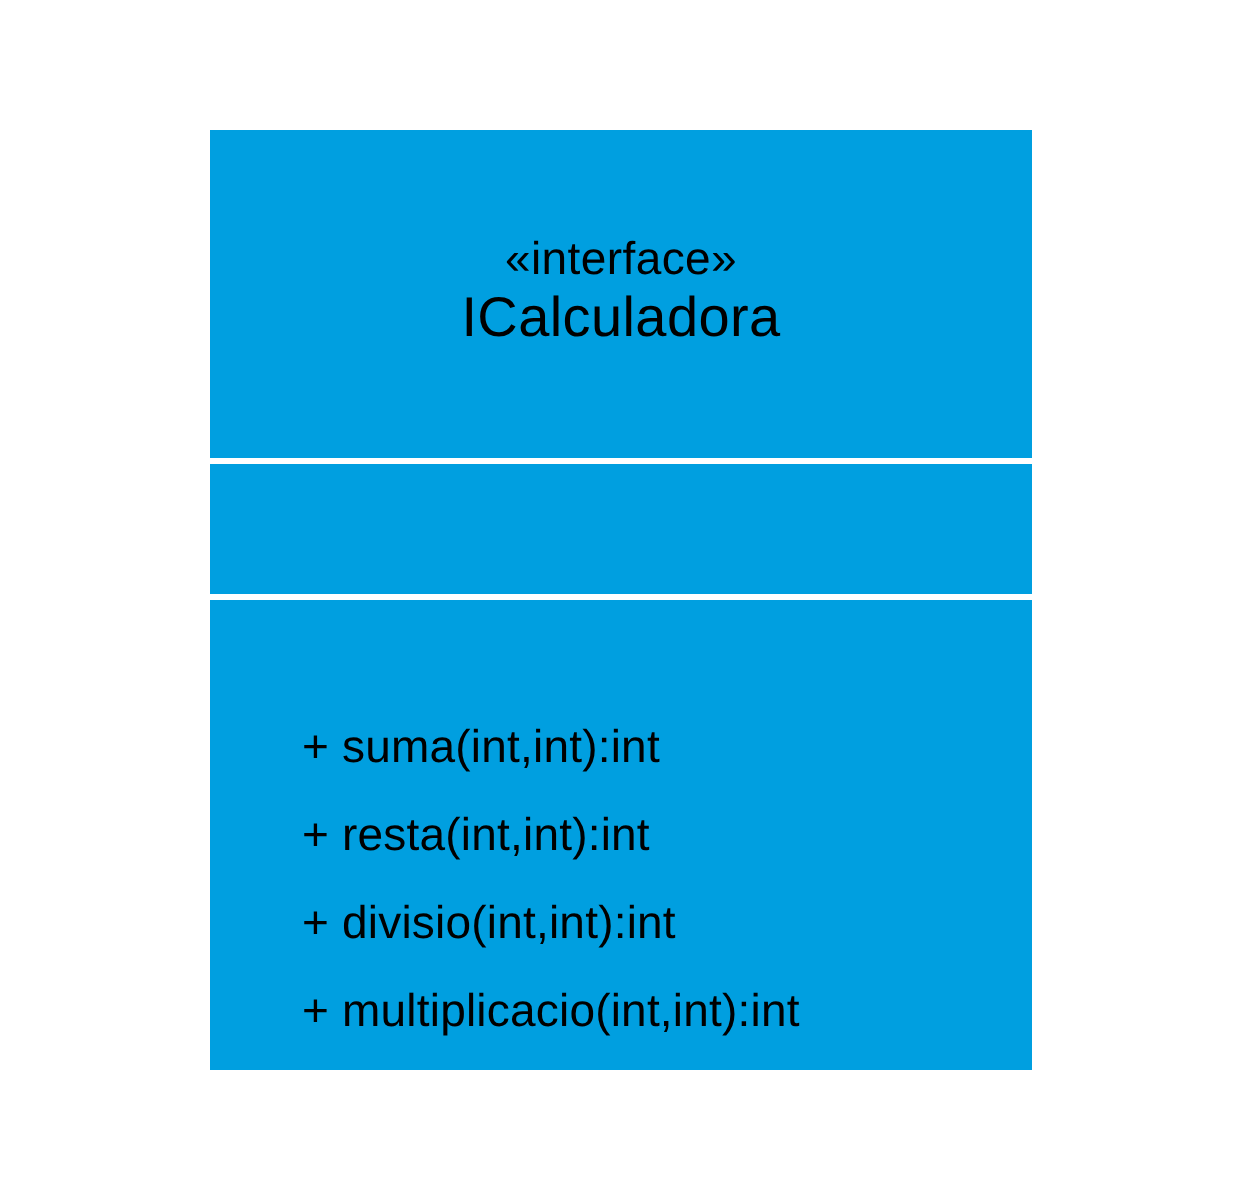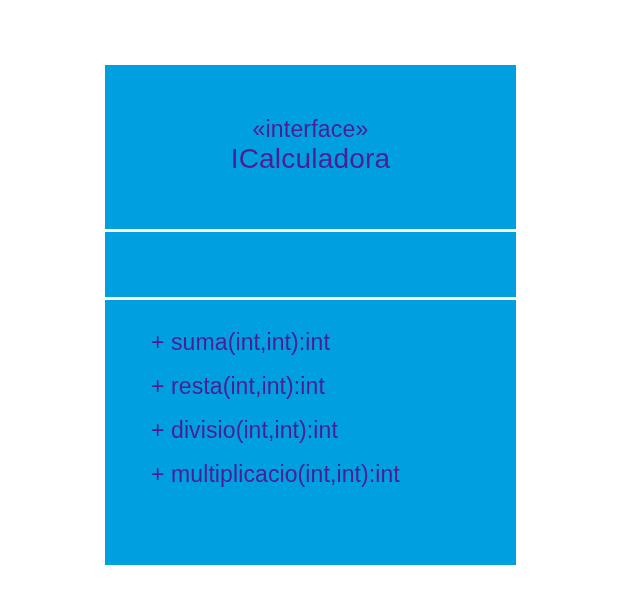--- a/index.html
+++ b/index.html
@@ -19,41 +19,41 @@
       left: 105px;
       top: 65px;
       width: 411px;
       height: 470px;
     }
     .compartment {
       position: absolute;
       left: 0;
       width: 411px;
       background: #009fe0;
-      color: #4c1d95;
+      color: #000000;
       box-sizing: border-box;
     }
     .name-compartment {
       top: 0;
       height: 164px;
       display: flex;
       flex-direction: column;
       align-items: center;
       justify-content: center;
       padding-bottom: 6px;
     }
     .attr-compartment {
       top: 167px;
       height: 65px;
     }
     .op-compartment {
       top: 235px;
-      height: 265px;
+      height: 235px;
       padding-left: 46px;
-      padding-top: 20px;
+      padding-top: 51px;
     }
     .stereotype {
       font-size: 23px;
       line-height: 30px;
       letter-spacing: 0.2px;
     }
     .class-name {
       font-size: 28px;
       line-height: 30px;
       letter-spacing: 0.2px;

